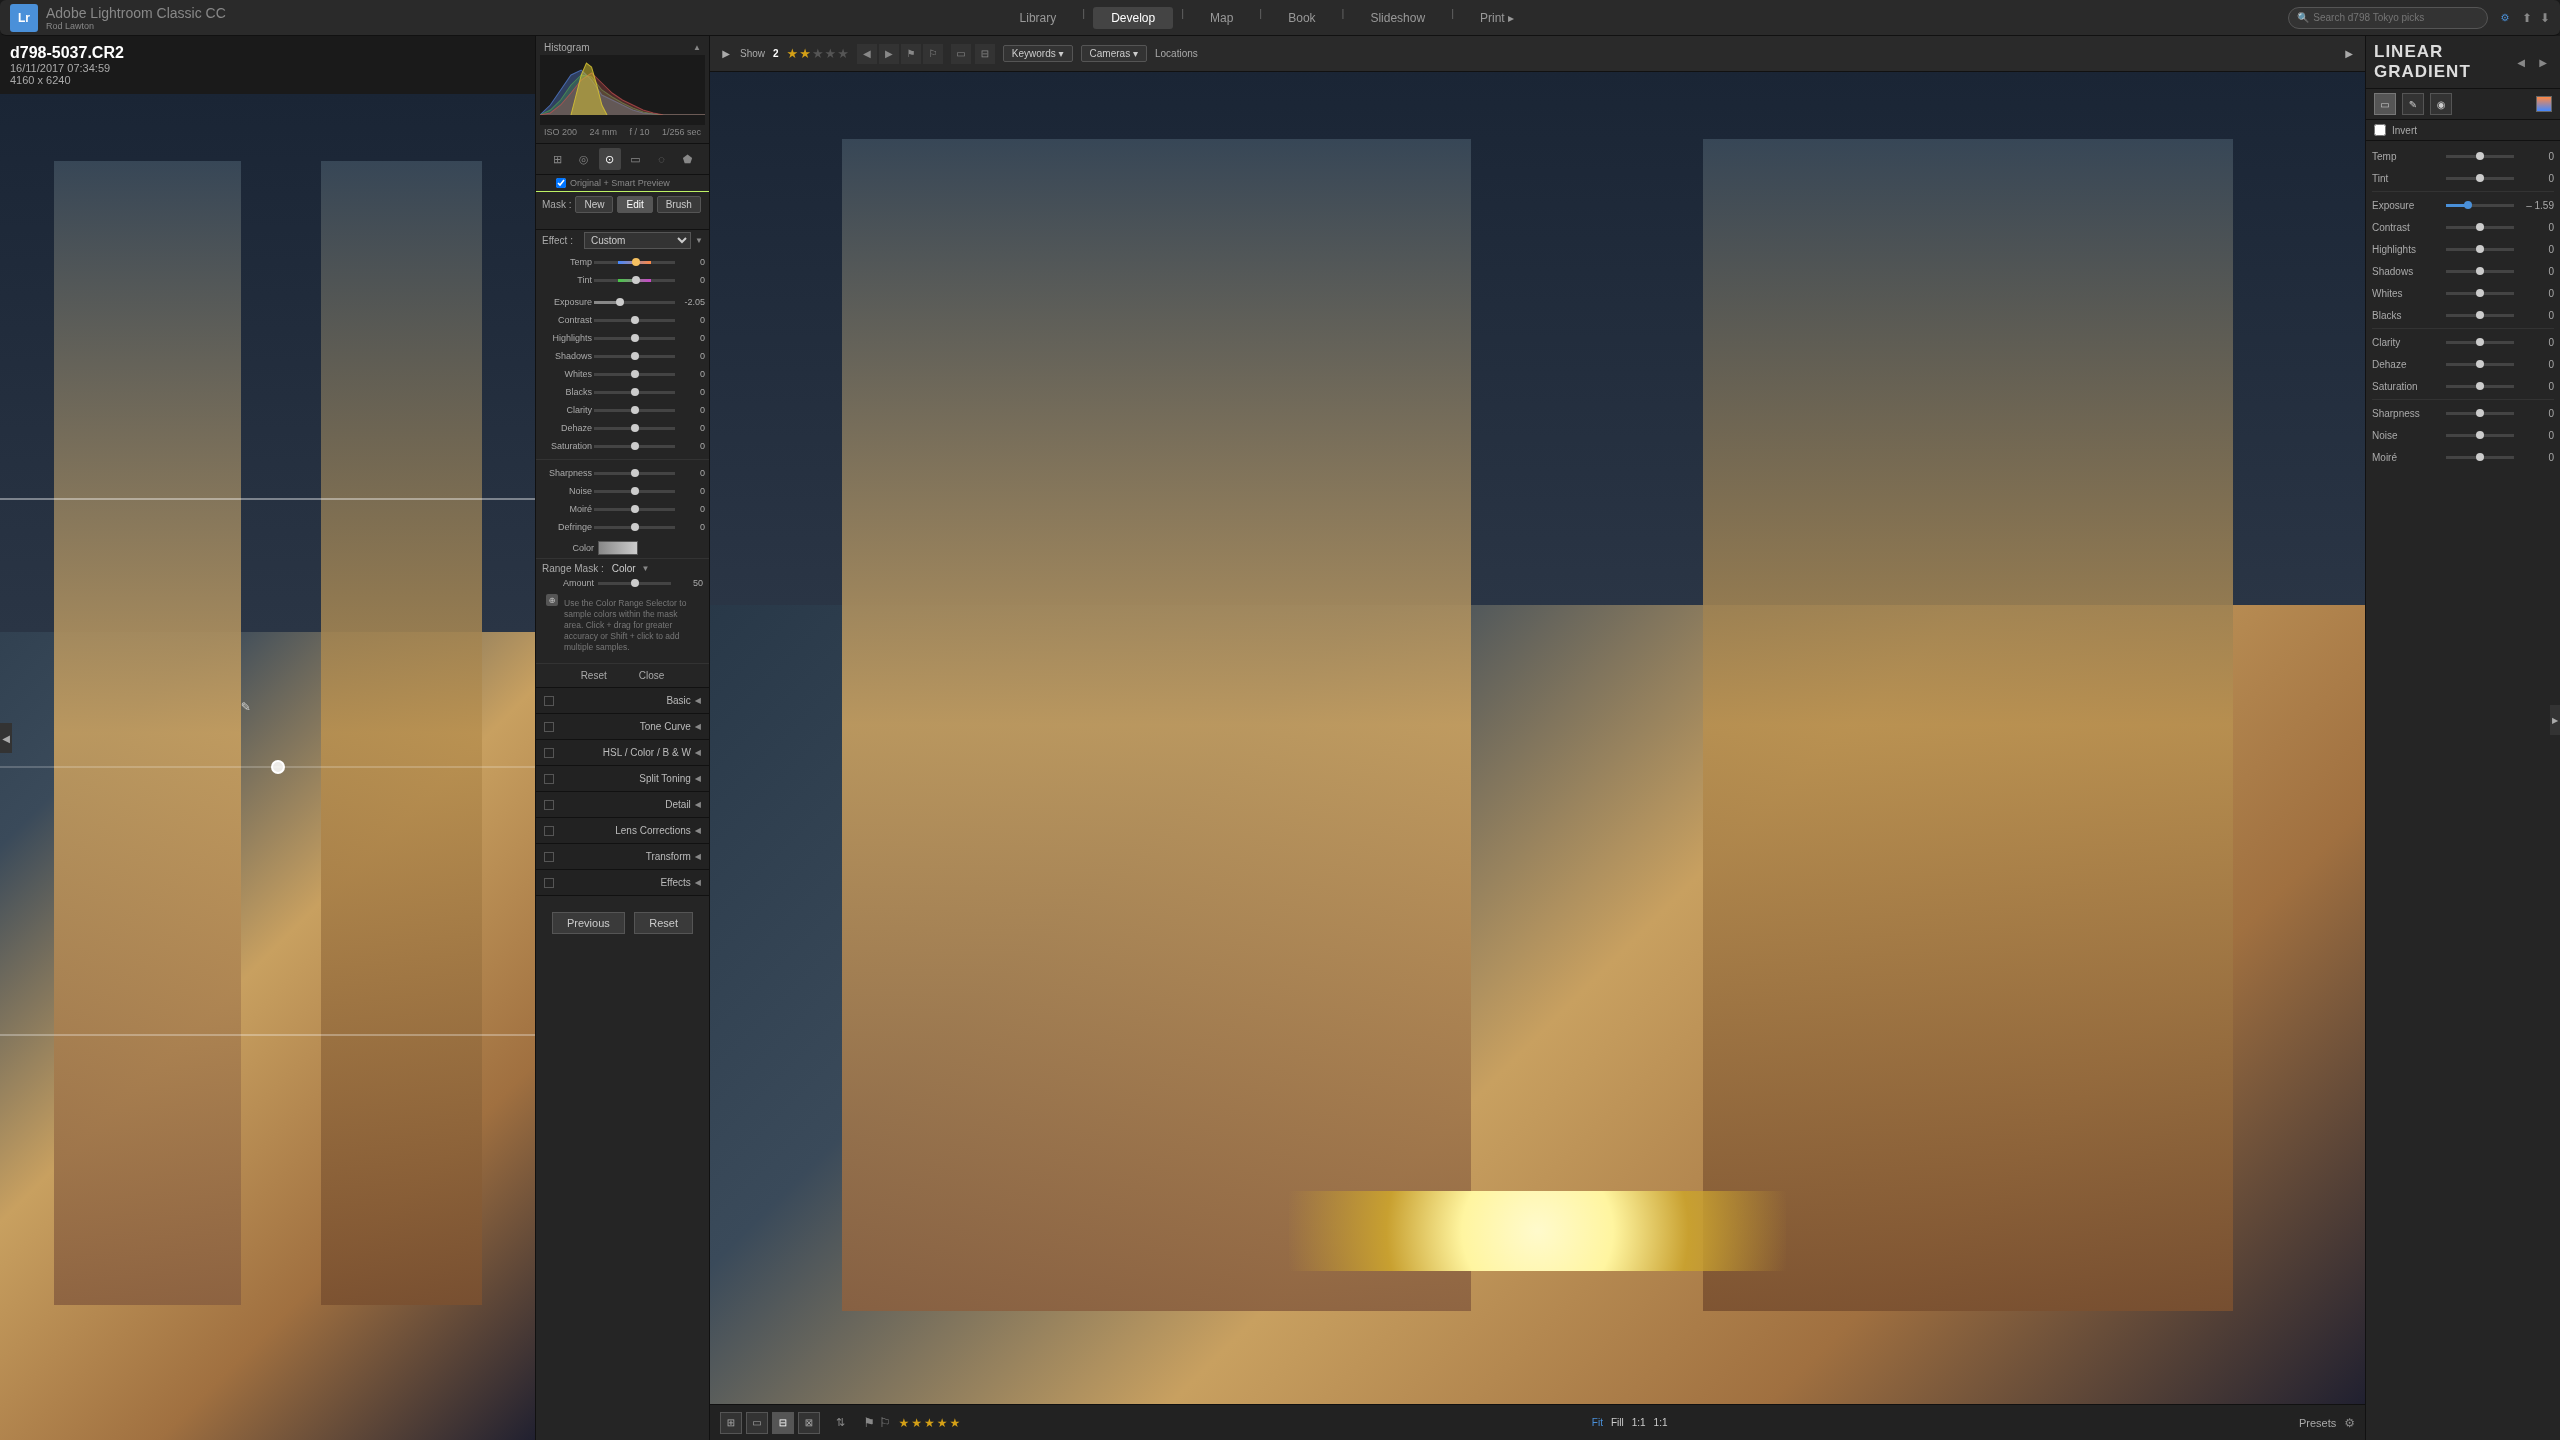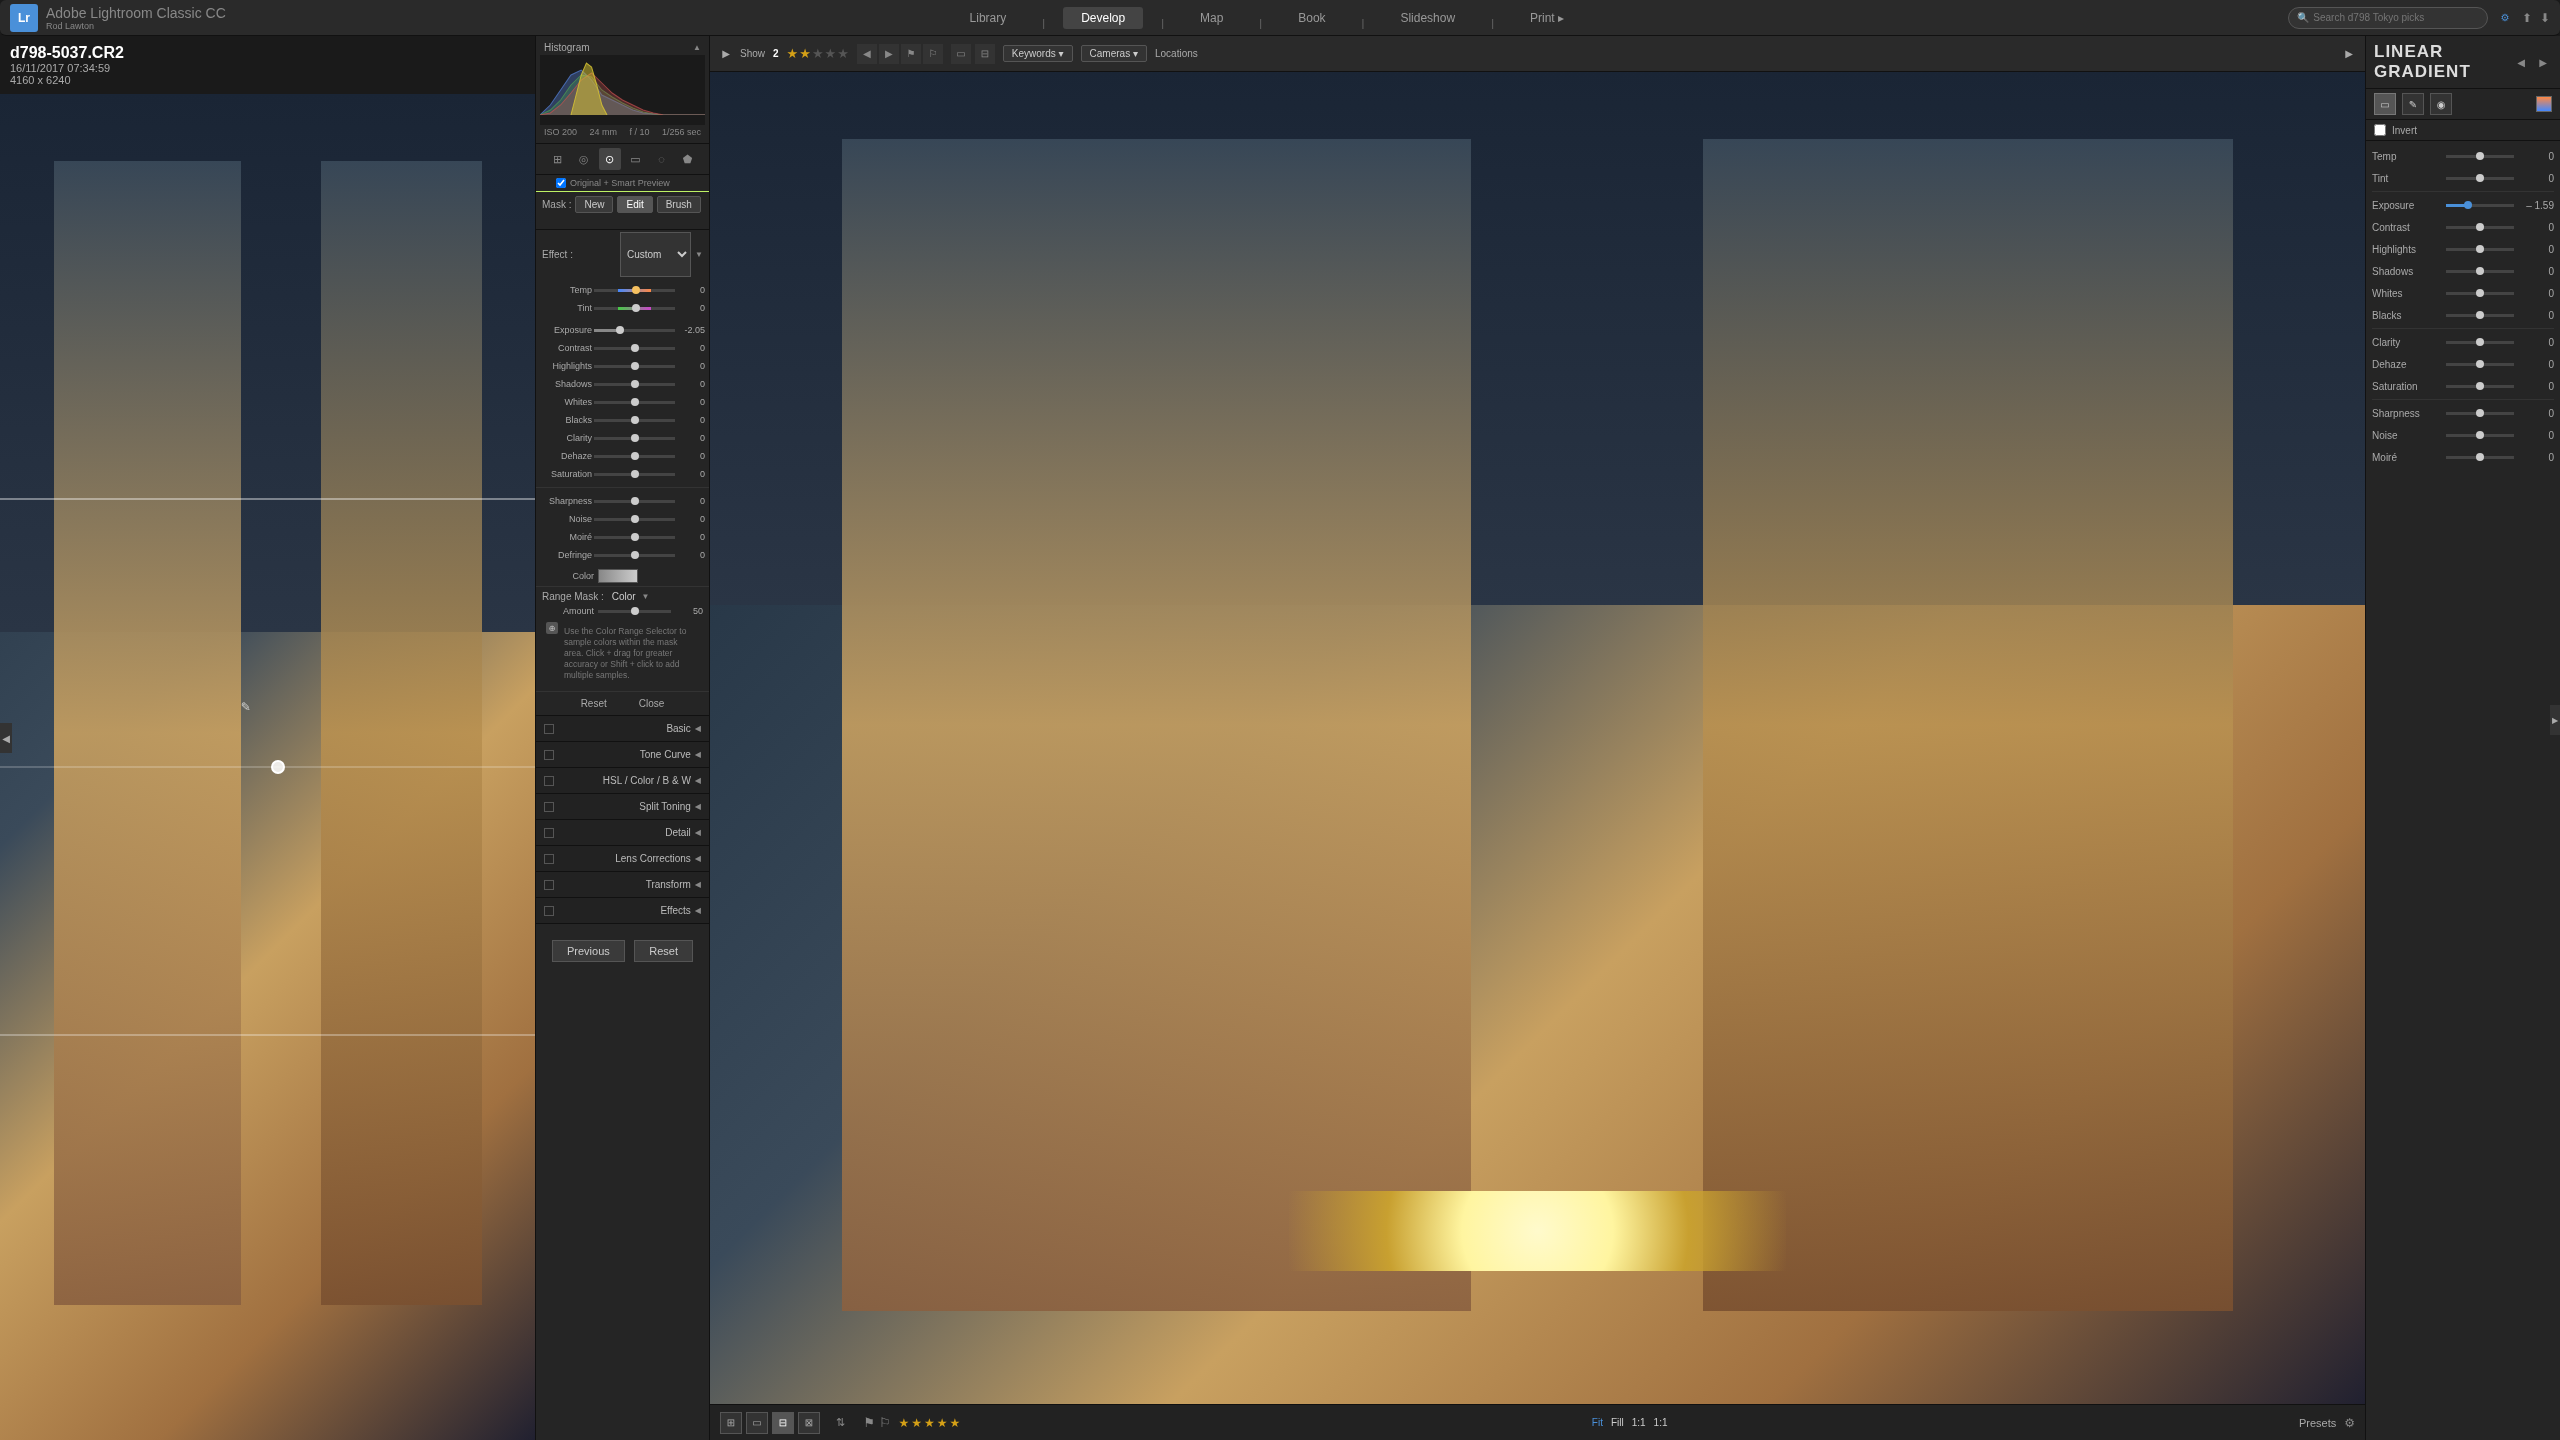--- a/index.html
+++ b/index.html
@@ -43,22 +43,22 @@
     .app-title {
       color: #aaa;
       font-size: 10px;
       margin-right: 20px;
       flex-shrink: 0;
     }
     .app-title div:first-child { font-size: 14px; color: #888; }
     .app-title div:last-child { font-size: 9px; color: #888; }
     .nav-tabs {
       display: flex;
-      align-items: flex-end;
-      gap: 18px;
+      align-items: flex-start;
+      gap: 8px;
       flex: 1;
       justify-content: center;
     }
     .nav-tab {
       padding: 4px 18px;
       font-size: 12px;
       color: #999;
       cursor: pointer;
       border-radius: 3px;
     }
@@ -270,22 +270,21 @@
       padding: 2px 6px;
       gap: 4px;
     }
     .effect-label { font-size: 10px; color: #aaa; width: 38px; flex-shrink: 0; }
     .effect-select {
       flex: 1;
       background: #333;
       border: 1px solid #555;
       color: #ccc;
       font-size: 10px;
-      padding: 15px 2px;
-      margin-left: 36px;
+      padding: 1px 2px;
     }
 
     
     .slider-section {
       padding: 2px 4px;
     }
     .slider-row {
       display: flex;
       align-items: center;
       height: 18px;

